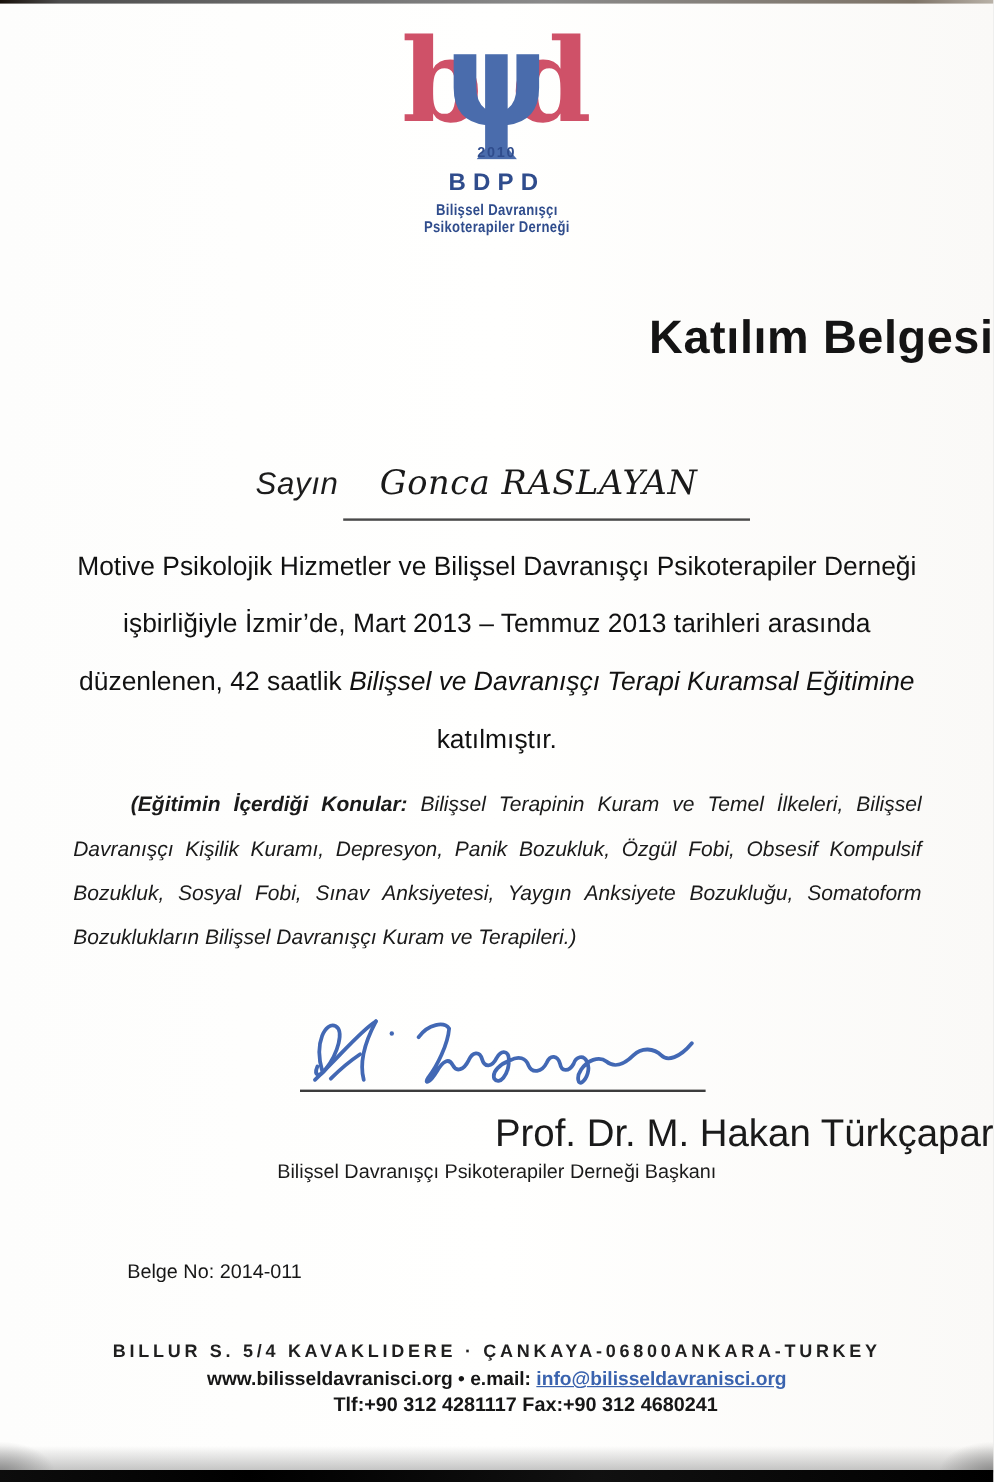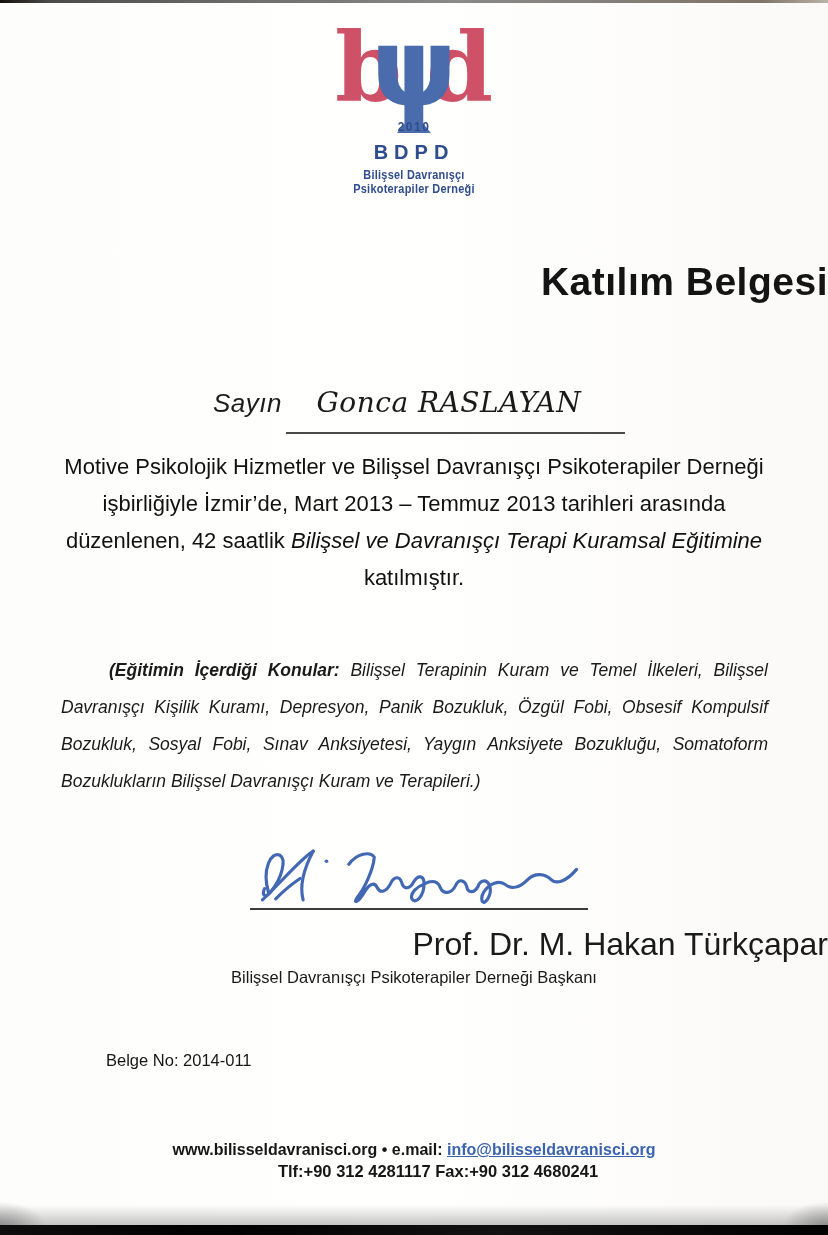--- a/index.html
+++ b/index.html
@@ -38,21 +38,21 @@
 
   .title{position:absolute;top:260px;left:0;width:100%;text-align:right;
     font-size:39px;font-weight:bold;letter-spacing:.5px;color:#141414;}
 
   .salute-row{position:absolute;top:386px;left:213px;white-space:nowrap;}
   .salutation{font-style:italic;font-size:26px;color:#1c1c1c;letter-spacing:.5px;}
   .recipient-name{display:inline-block;font-family:"DejaVu Serif",serif;font-style:italic;
     font-size:28px;color:#1a1a1a;padding:0 44px 13px 30px;border-bottom:2px solid #4a4a4a;letter-spacing:.5px;}
 
   .body-par{position:absolute;top:448px;left:59px;width:710px;text-align:center;
-    font-size:22px;line-height:37px;color:#111;}
+    font-size:22px;line-height:48px;color:#111;}
   .body-par .it{font-style:italic;}
 
   .topics{position:absolute;top:652px;left:61px;width:707px;text-align:justify;
     font-style:italic;font-size:17.5px;line-height:37px;color:#1a1a1a;}
   .topics .lead{font-weight:bold;margin-left:48px;}
 
   .signature-svg{position:absolute;left:252px;top:846px;}
   .signature-line{position:absolute;left:250px;top:908px;width:338px;height:2px;background:#3c3c3c;}
   .signer-name{position:absolute;top:926px;left:0;width:100%;text-align:right;font-size:32px;color:#1a1a1a;}
   .signer-title{position:absolute;top:968px;left:0;width:100%;text-align:center;font-size:16.5px;color:#1a1a1a;}
@@ -114,20 +114,21 @@
                C224,34 230,32 233,38 C236,44 233,52 229,55 C226,57 224,51 228,45
                C233,37 243,33 249,38 C255,43 263,41 271,33 C278,26 288,27 294,33 C299,38 309,35 319,23"></path>
     </g>
   </svg>
   <div class="signature-line"></div>
   <div class="signer-name">Prof. Dr. M. Hakan Türkçapar</div>
   <div class="signer-title">Bilişsel Davranışçı Psikoterapiler Derneği Başkanı</div>
 
   <div class="belge-no">Belge No: 2014-011</div>
 
+  <div class="footer-address">BILLUR S. 5/4 KAVAKLIDERE · ÇANKAYA-06800ANKARA-TURKEY</div>
   <div class="footer-web">
     <span>www.bilisseldavranisci.org</span>
     <span>•</span>
     <span>e.mail:</span>
     <a>info@bilisseldavranisci.org</a>
   </div>
   <div class="footer-phone">Tlf:+90 312 4281117 Fax:+90 312 4680241</div>
 
   <div class="edge-bottom-shade"></div>
   <div class="corner left"></div>

